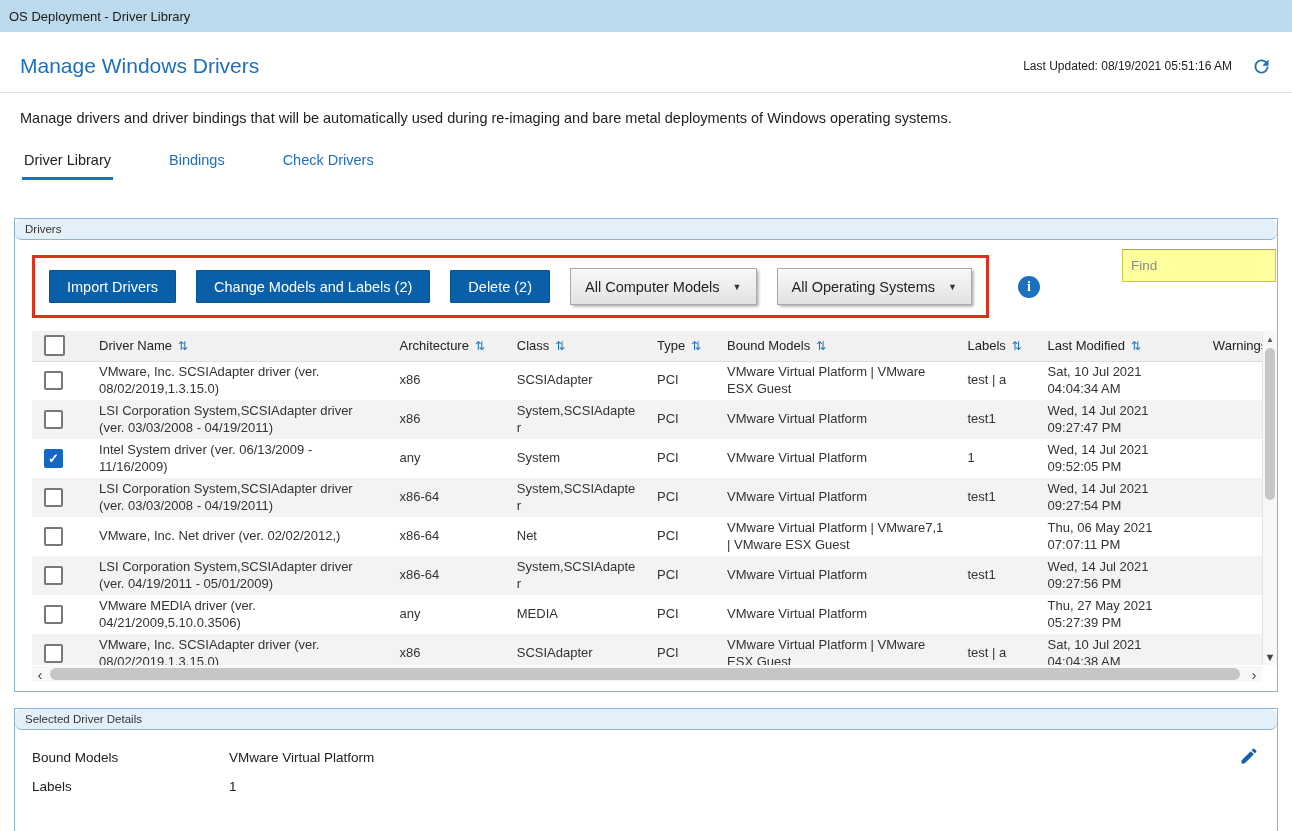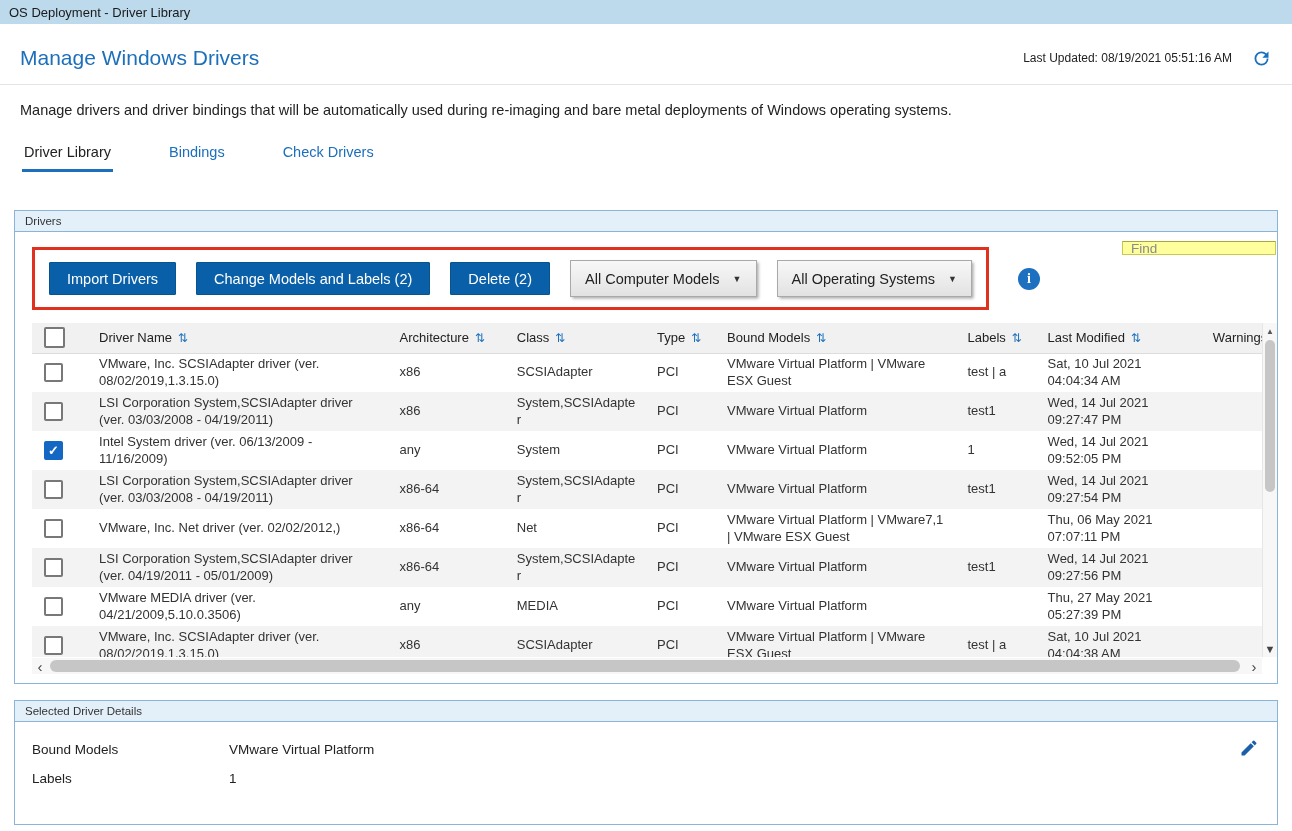--- a/index.html
+++ b/index.html
@@ -1,56 +1,56 @@
 <!DOCTYPE html>
 <html><head>
 <meta charset="utf-8">
 <style>
   * { margin:0; padding:0; box-sizing:border-box; }
   html,body { width:1292px; height:831px; overflow:hidden; }
   body { background:#fff; font-family:"Liberation Sans", sans-serif; color:#333; }
 
-  .titlebar { height:24px; background:#bdd9ec; display:flex; align-items:center;
+  .titlebar { height:32px; background:#bdd9ec; display:flex; align-items:center;
               padding:0 9px; font-size:13px; color:#1a1a1a; }
 
   .header-row { display:flex; justify-content:space-between; align-items:center;
                 padding:22px 20px 14px 20px; }
   .page-title { font-size:21px; font-weight:400; color:#1b6fbb; }
   .updated { display:flex; align-items:center; gap:19px; font-size:12px; color:#222; }
   .refresh { width:21px; height:21px; cursor:pointer; }
   .refresh svg { width:21px; height:21px; fill:#1b6fbb; }
   .header-rule { border-bottom:1px solid #e4e4e4; }
 
   .description { padding:17px 20px 0 20px; font-size:14.5px; color:#222; }
 
   .tabs { display:flex; gap:54px; padding:26px 20px 0 22px; }
   .tab { font-size:14.5px; padding:0 2px 9px 2px; color:#1b6fbb; cursor:pointer; }
   .tab.active { color:#222; border-bottom:3px solid #1b6fbb; }
 
   .panel { margin:0 14px; border:1px solid #8ab5d8; background:#fff; }
   .drivers-panel { margin-top:38px; }
   .panel-header { background:#e4f0f9; border-bottom:1px solid #8ab5d8; font-size:11.5px;
-                  color:#333; padding:4px 10px; }
+                  color:#333; padding:4px 10px;border-radius:7px; }
 
   .toolbar { position:relative; display:flex; align-items:center; padding:15px 16px 13px 17px; }
   .red-group { display:flex; align-items:center; gap:20px; border:3px solid #e0301e;
                padding:10px 14px; background:#fff; }
   .btn { background:#0a60a8; color:#fff; border:1px solid #07548e; font-size:14.5px;
          padding:0 17px; height:33px; display:flex; align-items:center; cursor:pointer;
          border-radius:1px; font-family:"Liberation Sans", sans-serif; white-space:nowrap; }
   .dropdown { background:linear-gradient(#f8f8f8,#e2e2e2); border:1px solid #a9a9a9;
               box-shadow:1.5px 1.5px 3px rgba(0,0,0,.35); height:37px; display:flex;
               align-items:center; gap:13px; padding:0 14px; font-size:14.5px; color:#222;
               cursor:pointer; white-space:nowrap; }
   .caret { font-size:9px; color:#333; }
   .info-icon { width:22px; height:22px; border-radius:50%; background:#1d6fc0; color:#fff;
                display:flex; align-items:center; justify-content:center; font-size:14px;
                font-weight:bold; font-family:"Liberation Serif", serif; margin-left:29px;
                cursor:pointer; flex:none; }
-  .find-input { position:absolute; right:1px; top:9px; width:154px; height:14px;
+  .find-input { position:absolute; right:1px; top:9px; width:154px; height:33px;
                 background:#feff9c; border:1px solid #c9c94e; border-top-color:#a8a83e;
                 font-size:13.5px; color:#555; padding:0 8px; outline:none;
                 font-family:"Liberation Sans", sans-serif; }
   .find-input::placeholder { color:#8a8a8a; }
 
   .table-area { position:relative; margin-left:17px; padding-right:15px; }
   .table-viewport { height:334px; overflow:hidden; }
   table { width:100%; border-collapse:collapse; table-layout:fixed; font-size:13px; }
   thead th { background:#f1f1f1; border-bottom:1px solid #ddd; text-align:left;
              font-weight:normal; color:#222; height:30px; padding:0 10px; white-space:nowrap;

